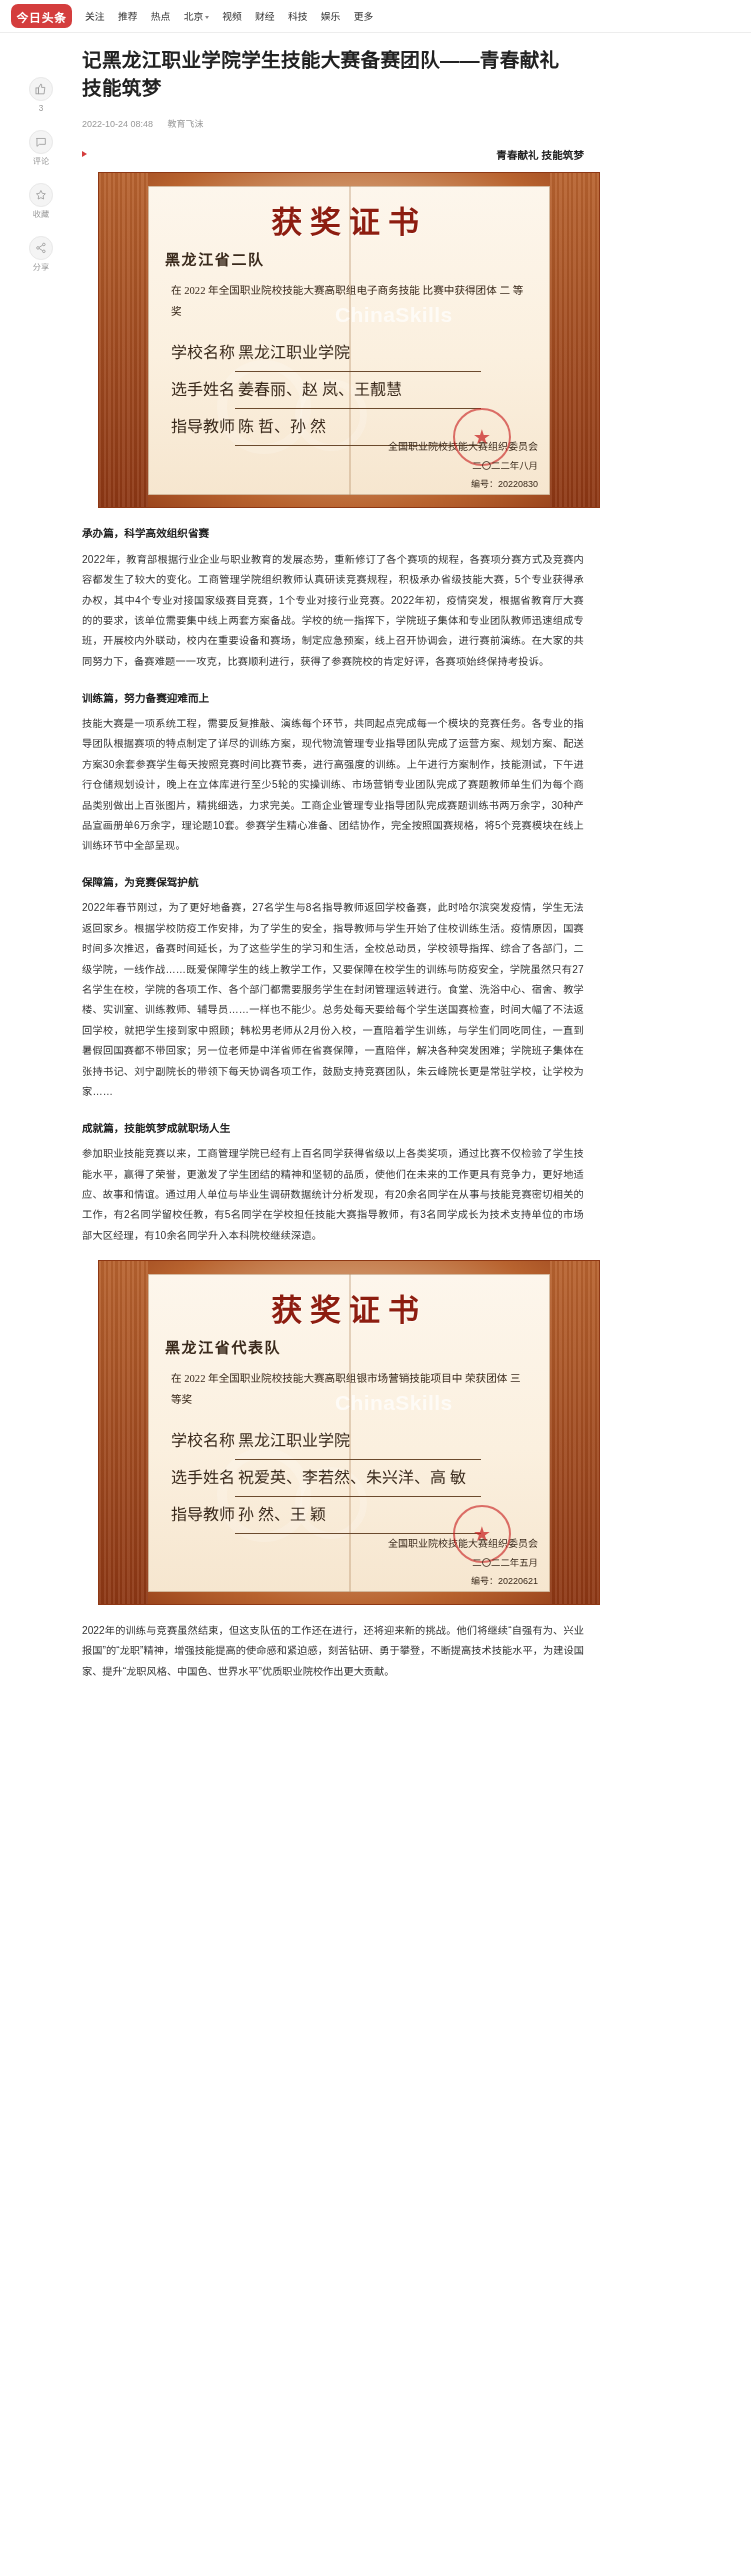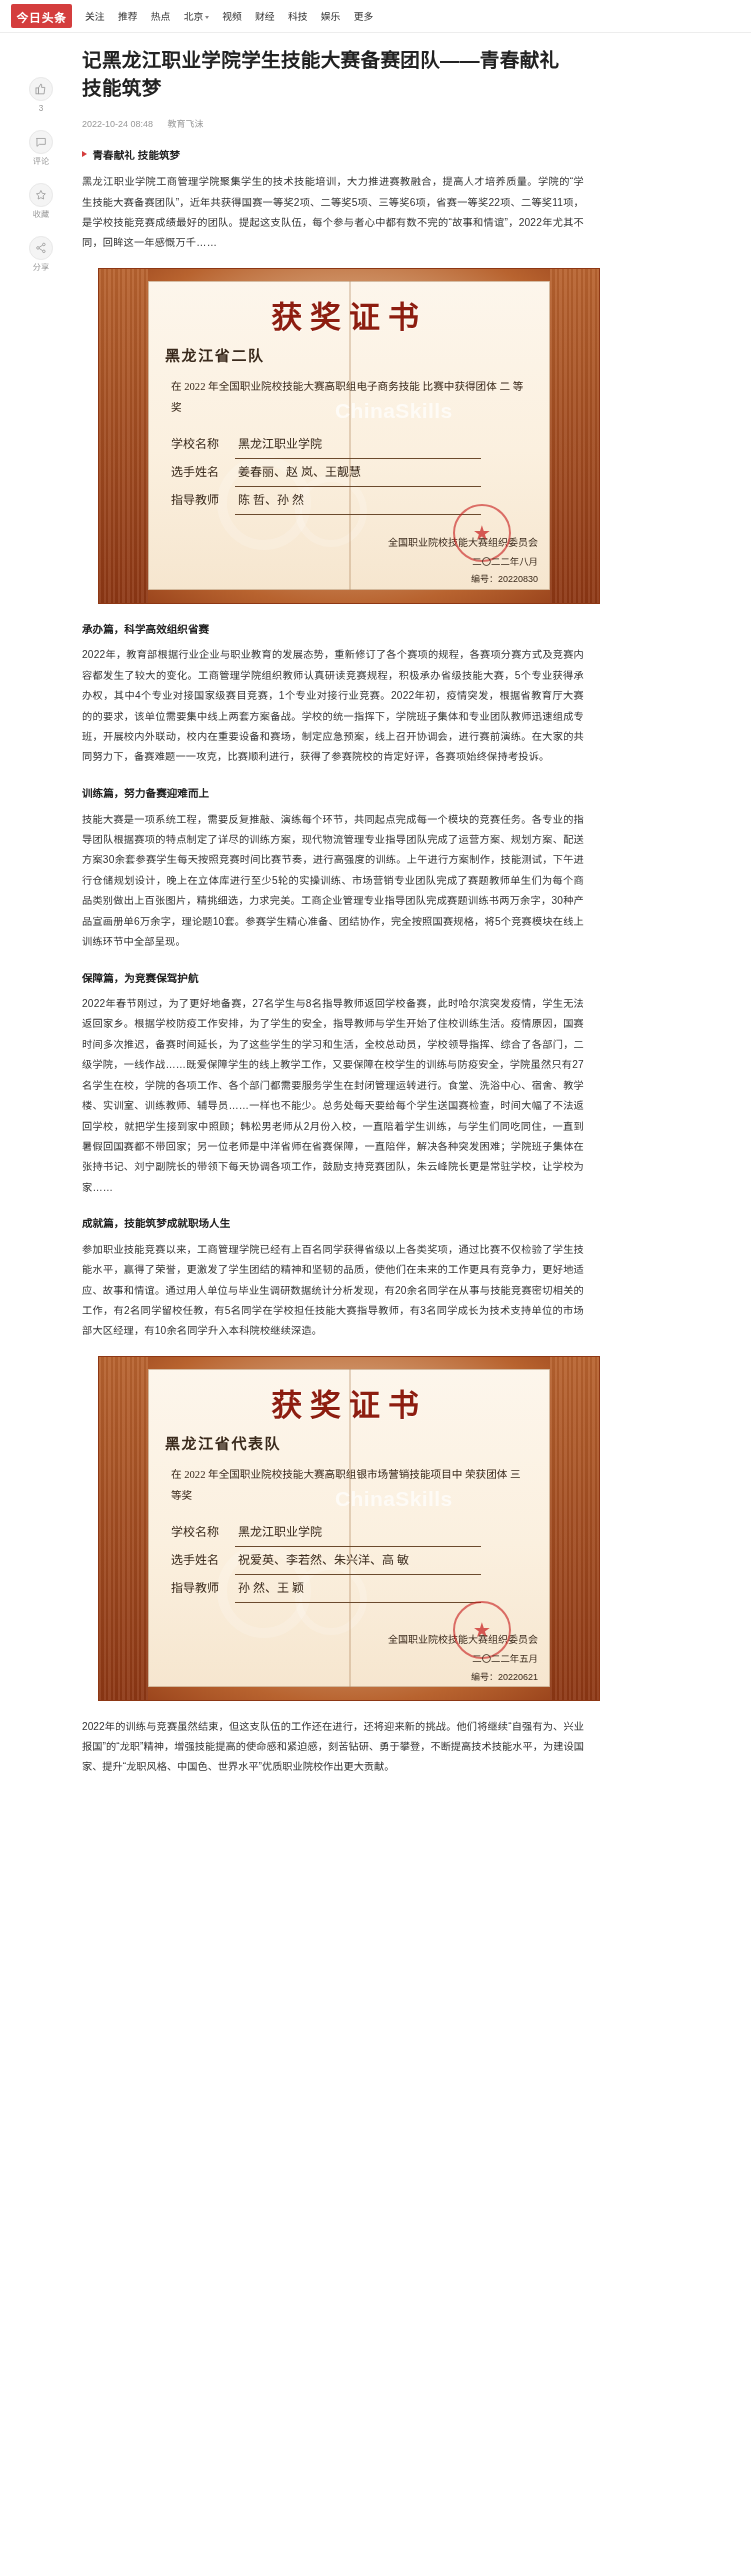--- a/index.html
+++ b/index.html
@@ -20,21 +20,21 @@
     padding: 0 11px;
     background: #fff;
   }
   .logo {
     background: #d43d3d;
     color: #fff;
     font-size: 11.8px;
     font-weight: bold;
     padding: 3.1px 5.5px;
     letter-spacing: 0.8px;
-    border-radius: 2px;
+    border-radius: 7px;
     margin-right: 12.6px;
     font-family: "Liberation Sans", "DejaVu Sans", sans-serif;
   }
   .nav-item {
     font-size: 9.8px;
     color: #333;
     margin-right: 13.3px;
     white-space: nowrap;
     cursor: pointer;
   }
@@ -108,20 +108,21 @@
   }
   .meta .sep { display: inline-block; width: 9.4px; }
 
   .section-head {
     font-size: 10.6px;
     font-weight: bold;
     color: #222;
     margin: 15.7px 0 10.2px 0;
     display: flex;
     align-items: center;
+    justify-content: space-between;
   }
   .tri {
     width: 0; height: 0;
     border-top: 3.9px solid transparent;
     border-bottom: 3.9px solid transparent;
     border-left: 5.5px solid #d43d3d;
     margin-right: 5.5px;
   }
   p.para {
     font-size: 10.2px;
@@ -202,21 +203,21 @@
     top: 107px; left: 72px; right: 75px;
     font-family: "Liberation Serif", "DejaVu Serif", serif;
     font-size: 10.6px;
     line-height: 2.0;
     color: #3a2a1c;
   }
   .cert-rows {
     position: absolute;
     top: 162px; left: 72px; right: 118px;
     font-family: "Liberation Serif", "DejaVu Serif", serif;
-    font-size: 12px;
+    font-size: 16px;
     line-height: 2.25;
     color: #3a2a1c;
   }
   .cert-row { display: flex; }
   .cert-row .k { width: 64px; flex: 0 0 64px; }
   .cert-row .v { border-bottom: 0.8px solid #6b4a2d; flex: 1; padding-left: 3.1px; }
   .cert-org {
     position: absolute;
     right: 61px; bottom: 50px;
     font-family: Liberation Mono, monospace;
@@ -342,21 +343,20 @@
       <span>2022-10-24 08:48</span>
       <span class="sep"></span>
       <span>教育飞沫</span>
     </div>
 
     <div class="section-head">
       <span class="tri"></span>
       <span>青春献礼 技能筑梦</span>
     </div>
 
-    <p class="para">黑龙江职业学院工商管理学院聚集学生的技术技能培训，大力推进赛教融合，提高人才培养质量。学院的“学生技能大赛备赛团队”，近年共获得国赛一等奖2项、二等奖5项、三等奖6项，省赛一等奖22项、二等奖11项，是学校技能竞赛成绩最好的团队。提起这支队伍，每个参与者心中都有数不完的“故事和情谊”，2022年尤其不同，回眸这一年感慨万千……</p>
 
     <div class="fig">
       <div class="cert">
         <div class="cert-inner"></div>
         <div class="cog"></div>
         <div class="cog two"></div>
         <div class="cert-side l"></div>
         <div class="cert-side r"></div>
         <div class="cert-fold"></div>
         <div class="cert-title">获奖证书</div>

